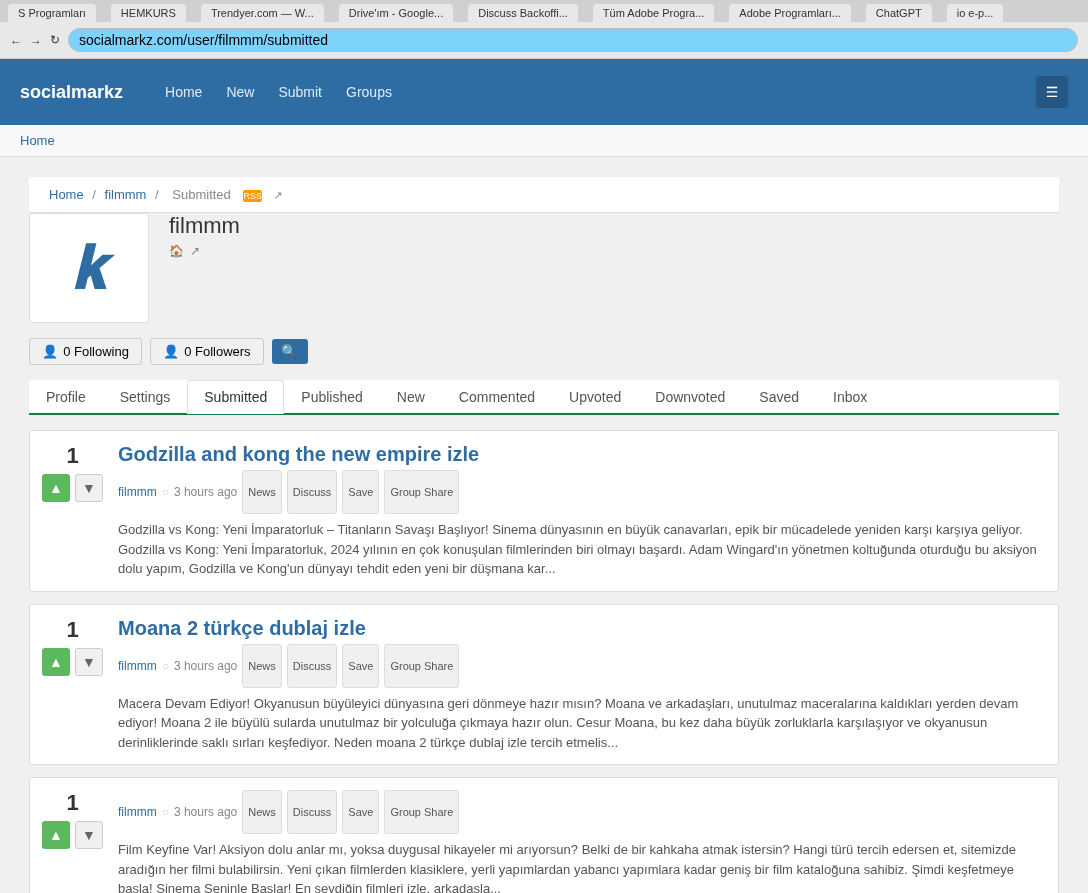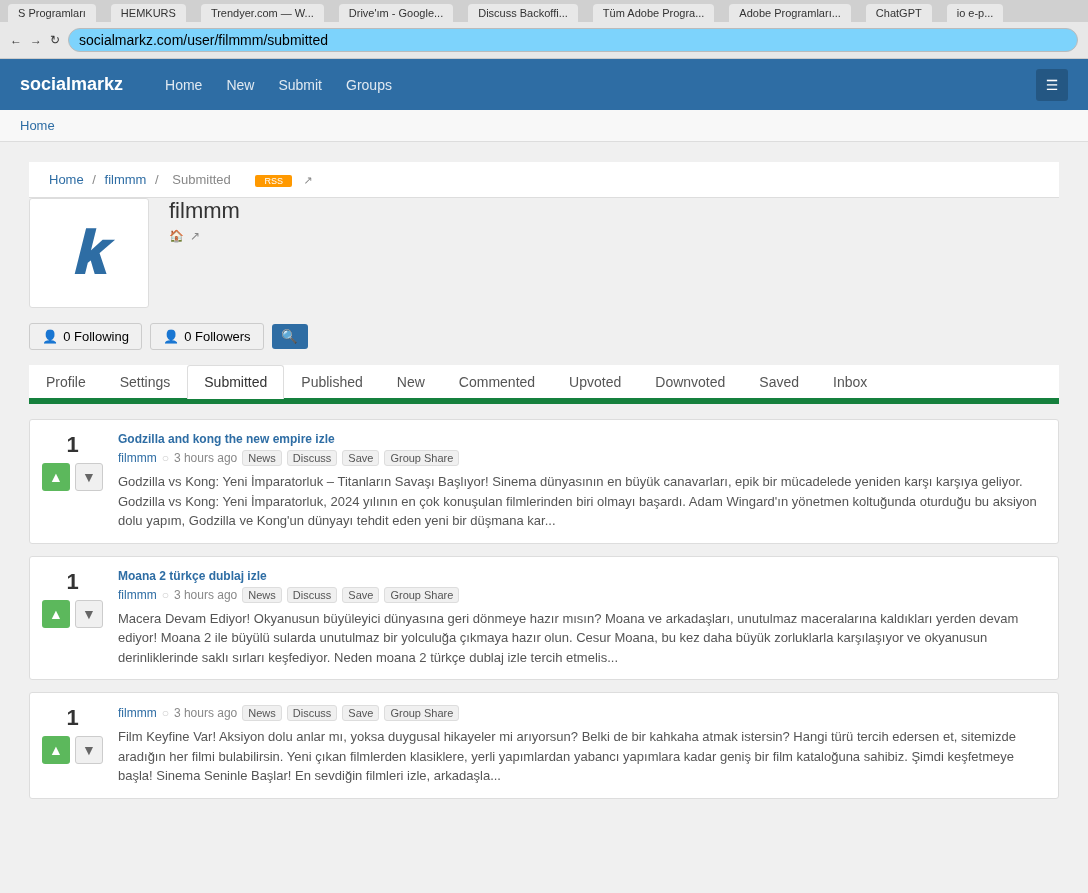--- a/index.html
+++ b/index.html
@@ -41,21 +41,21 @@
       overflow: hidden;
       text-overflow: ellipsis;
     }
 
     
     .top-nav {
       background: #2e6da4;
       padding: 0 20px;
       display: flex;
       align-items: center;
-      height: 51px;
+      height: 66px;
     }
     .top-nav .brand {
       color: white;
       font-size: 18px;
       font-weight: bold;
       margin-right: 30px;
     }
     .top-nav a {
       color: rgba(255,255,255,0.85);
       text-decoration: none;
@@ -91,23 +91,23 @@
       padding: 10px 20px;
       font-size: 13px;
     }
     .breadcrumb-page a { color: #2e6da4; text-decoration: none; }
     .breadcrumb-page span { color: #888; margin: 0 5px; }
     .breadcrumb-page .rss-icon {
       display: inline-block;
       background: #f90;
       color: white;
       font-size: 9px;
-      padding: 1px 9px;
+      padding: 1px 0;
       border-radius: 2px;
-      margin-left: 16px;
+      margin-left: 4px;
     }
     .breadcrumb-page .external-icon {
       color: #888;
       font-size: 11px;
       margin-left: 3px;
     }
 
     .page-content {
       max-width: 1070px;
       margin: 0 auto;
@@ -181,21 +181,21 @@
       border: none;
       border-radius: 3px;
       padding: 5px 10px;
       cursor: pointer;
       color: white;
     }
 
     
     .tabs {
       display: flex;
-      border-bottom: 6px solid #15803d;
+      border-bottom: 2px solid #15803d;
       margin-bottom: 15px;
       background: white;
     }
     .tab {
       padding: 8px 16px;
       cursor: pointer;
       font-size: 14px;
       color: #555;
       border: 1px solid transparent;
       border-bottom: none;
@@ -258,21 +258,21 @@
       height: 28px;
       cursor: pointer;
       display: flex;
       align-items: center;
       justify-content: center;
       color: #666;
       font-size: 14px;
     }
     .post-body { flex: 1; }
     .post-title {
-      font-size: 12px;
+      font-size: 20px;
       color: #2e6da4;
       text-decoration: none;
       font-weight: bold;
       display: block;
       margin-bottom: 4px;
     }
     .post-meta {
       font-size: 12px;
       color: #888;
       margin-bottom: 6px;
@@ -280,21 +280,21 @@
       align-items: center;
       gap: 5px;
       flex-wrap: wrap;
     }
     .post-meta a { color: #2e6da4; text-decoration: none; }
     .post-meta .dot { color: #ccc; }
     .post-meta .tag {
       background: #f0f0f0;
       border: 1px solid #ddd;
       border-radius: 3px;
-      padding: 1px 5px;
+      padding: 15px 5px;
       font-size: 11px;
       color: #555;
     }
     .post-meta .tag a { color: #555; }
     .post-excerpt {
       font-size: 13px;
       color: #555;
       line-height: 1.5;
     }
   </style>

